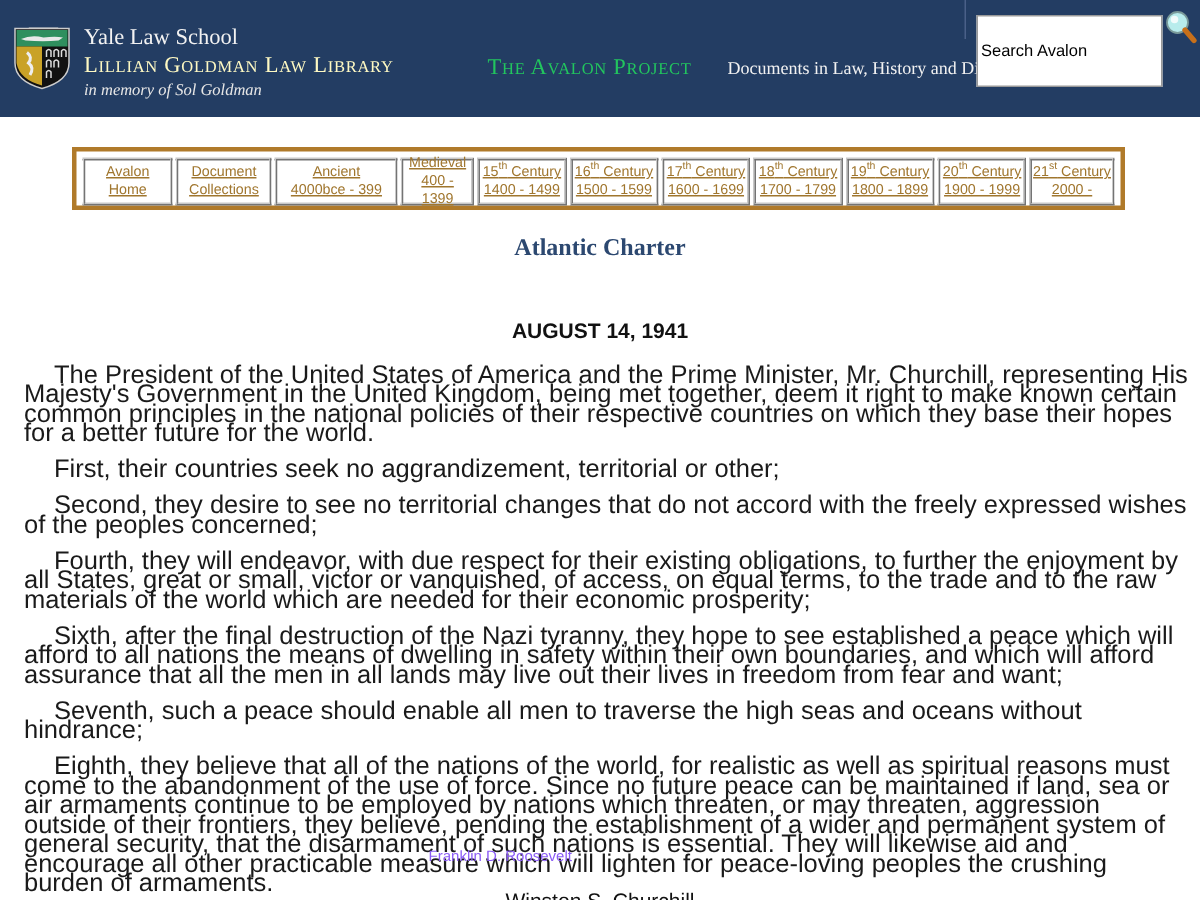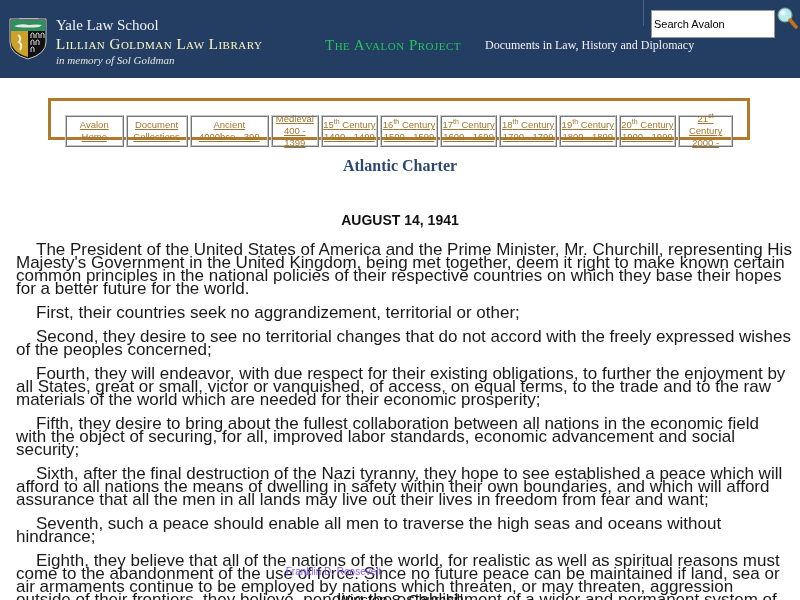--- a/index.html
+++ b/index.html
@@ -6,24 +6,24 @@
   body { font-family: "Liberation Sans", sans-serif; color: #222; }
 
   .header { position: absolute; left: 0; top: 0; width: 800px; height: 78px; background: #233d63; }
   .shield { position: absolute; left: 9px; top: 18px; width: 22px; height: 44px; }
   .yale { position: absolute; left: 56px; top: 17px; font-family: "Liberation Serif", serif; color: #f2f2f2; font-size: 15px; }
   .library { position: absolute; left: 56px; top: 36px; font-family: "Liberation Serif", serif; color: #fef9c3; font-size: 15px; font-variant: small-caps; letter-spacing: 0.5px; }
   .memory { position: absolute; left: 56px; top: 54px; font-family: "Liberation Serif", serif; font-style: italic; color: #e6e6e6; font-size: 11px; }
   .avalon { position: absolute; left: 325px; top: 37px; font-family: "Liberation Serif", serif; color: #22c55e; font-size: 15px; font-variant: small-caps; letter-spacing: 0.5px; }
   .avalon-sub { position: absolute; left: 485px; top: 38px; font-family: "Liberation Serif", serif; color: #f2f2f2; font-size: 12px; }
   .divider-v { position: absolute; left: 643px; top: 0; width: 1px; height: 26px; background: #4a6088; }
-  .search-input { position: absolute; left: 651px; top: 10px; width: 118px; height: 16px; border: 1px solid #999; background: #fff; font-family: "Liberation Sans", sans-serif; font-size: 11px; padding: 5px 2px; box-sizing: content-box; }
+  .search-input { position: absolute; left: 651px; top: 10px; width: 118px; height: 16px; border: 1px solid #999; background: #fff; font-family: "Liberation Sans", sans-serif; font-size: 11px; padding: 15px 2px; box-sizing: content-box; }
   .search-btn { position: absolute; left: 776px; top: 6px; width: 22px; height: 24px; cursor: pointer; }
 
-  .nav { position: absolute; left: 48px; top: 98px; width: 702px; height: 42px; border: 3px solid #b07a2a; box-sizing: border-box; background: #fff; display: flex; padding: 14px; gap: 2px; }
+  .nav { position: absolute; left: 48px; top: 98px; width: 702px; height: 42px; border: 3px solid #b07a2a; box-sizing: border-box; background: #fff; display: flex; padding: 4px; gap: 2px; }
   .nav-cell { border: 2px solid #c8c8c8; border-style: ridge; box-sizing: border-box; display: flex; align-items: center; justify-content: center; text-align: center; font-size: 9.5px; line-height: 12px; color: #a0762e; text-decoration: underline; height: 32px; cursor: pointer; }
   .nav-cell sup { font-size: 7px; line-height: 0; }
 
   .title { position: absolute; left: 0; top: 157px; width: 800px; text-align: center; font-family: "Liberation Serif", serif; font-weight: bold; color: #2c4870; font-size: 16px; }
   .date { position: absolute; left: 0; top: 212px; width: 800px; text-align: center; font-weight: bold; color: #111; font-size: 14px; }
 
   .body-text { position: absolute; left: 16px; top: 243px; width: 776px; font-size: 17px; line-height: 13px; color: #1a1a1a; }
   .body-text p { margin: 0 0 11px 0; text-indent: 20px; }
   .sig1 { position: absolute; left: 0; top: 566px; width: 667px; text-align: center; font-size: 10px; color: #8b5cf6; }
   .sig2 { position: absolute; left: 0; top: 592px; width: 800px; text-align: center; font-size: 14px; color: #111; }
@@ -105,20 +105,19 @@
 </div>
 
 <div class="title">Atlantic Charter</div>
 <div class="date">AUGUST 14, 1941</div>
 
 <div class="body-text">
   <p>The President of the United States of America and the Prime Minister, Mr. Churchill, representing His Majesty's Government in the United Kingdom, being met together, deem it right to make known certain common principles in the national policies of their respective countries on which they base their hopes for a better future for the world.</p>
   <p>First, their countries seek no aggrandizement, territorial or other;</p>
   <p>Second, they desire to see no territorial changes that do not accord with the freely expressed wishes of the peoples concerned;</p>
   <p>Fourth, they will endeavor, with due respect for their existing obligations, to further the enjoyment by all States, great or small, victor or vanquished, of access, on equal terms, to the trade and to the raw materials of the world which are needed for their economic prosperity;</p>
-  <p>Fifth, they desire to bring about the fullest collaboration between all nations in the economic field with the object of securing, for all, improved labor standards, economic advancement and social security;</p>
   <p>Sixth, after the final destruction of the Nazi tyranny, they hope to see established a peace which will afford to all nations the means of dwelling in safety within their own boundaries, and which will afford assurance that all the men in all lands may live out their lives in freedom from fear and want;</p>
   <p>Seventh, such a peace should enable all men to traverse the high seas and oceans without hindrance;</p>
   <p>Eighth, they believe that all of the nations of the world, for realistic as well as spiritual reasons must come to the abandonment of the use of force. Since no future peace can be maintained if land, sea or air armaments continue to be employed by nations which threaten, or may threaten, aggression outside of their frontiers, they believe, pending the establishment of a wider and permanent system of general security, that the disarmament of such nations is essential. They will likewise aid and encourage all other practicable measure which will lighten for peace-loving peoples the crushing burden of armaments.</p>
 </div>
 
 <div class="sig1">Franklin D. Roosevelt</div>
 <div class="sig2">Winston S. Churchill</div>
 
 </body></html>

